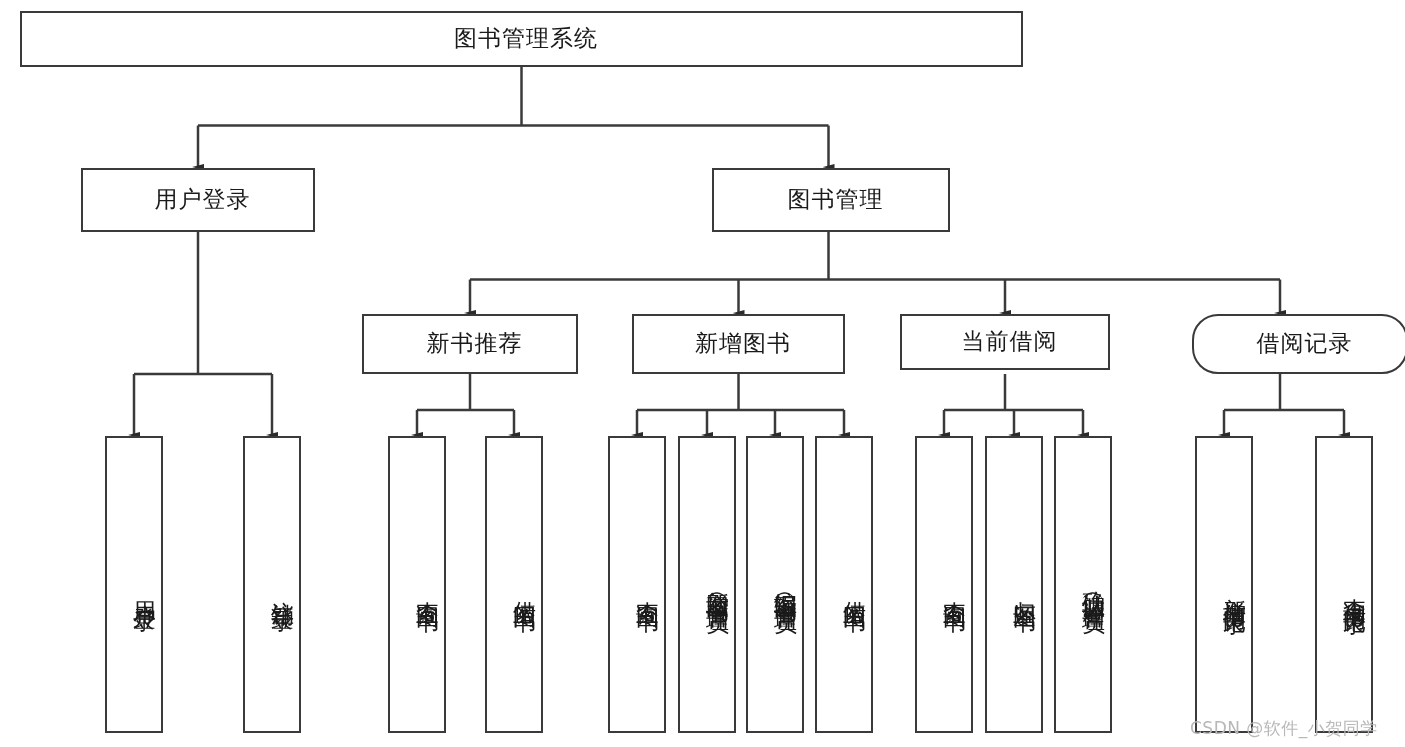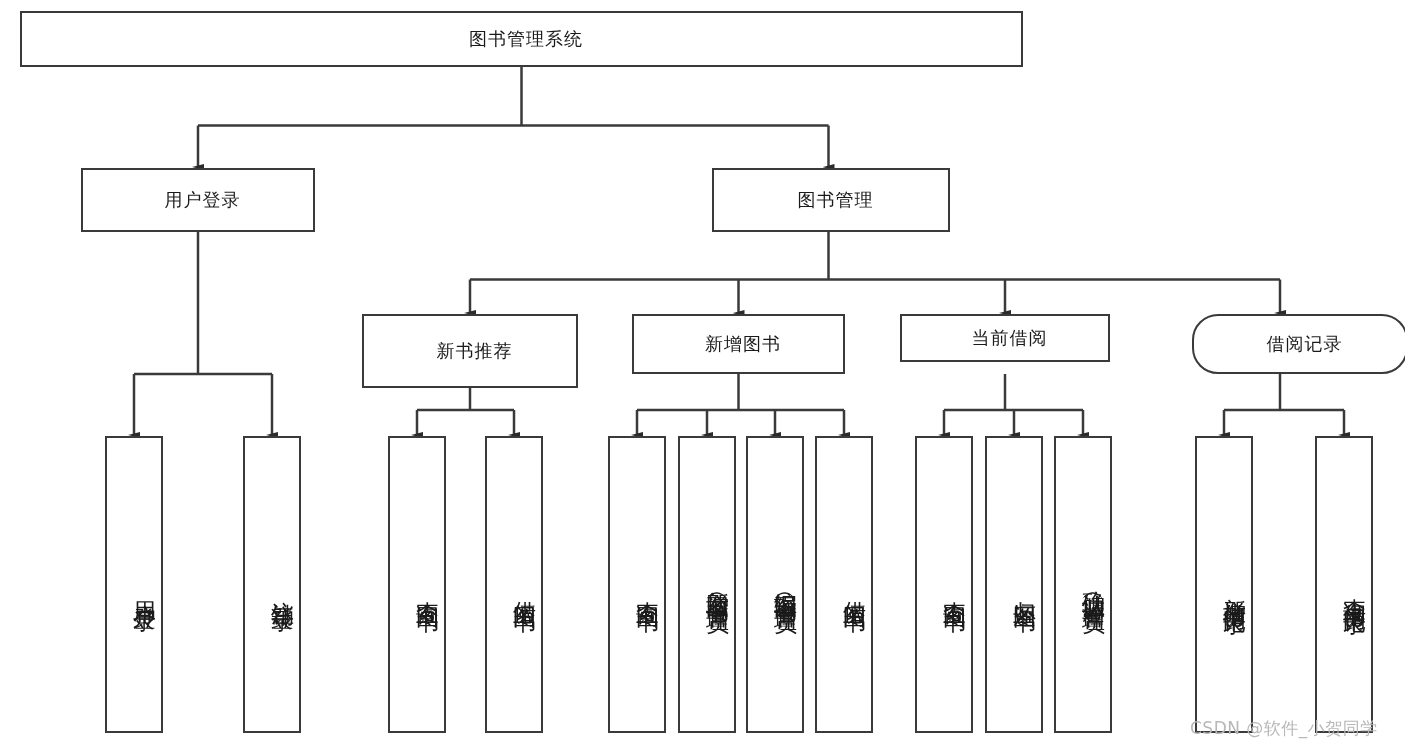--- a/index.html
+++ b/index.html
@@ -29,21 +29,21 @@
     position: absolute;
     box-sizing: border-box;
     border: 2.5px solid #3a3a3a;
     background: #ffffff;
     display: flex;
     align-items: center;
     justify-content: center;
     color: #1a1a1a;
   }
   .node.h {
-    font-size: 18px;
+    font-size: 23px;
     letter-spacing: 1px;
     line-height: 1.2;
     padding-left: 9px;
   }
   .node.v {
     writing-mode: vertical-rl;
     text-orientation: upright;
     font-size: 23px;
     letter-spacing: 3px;
     align-items: flex-start;
@@ -123,27 +123,27 @@
     <span class="node-label">图书管理系统</span>
   </div>
 
   <div class="node h" style="left: 81px; top: 168px; width: 234px; height: 64px;">
     <span class="node-label">用户登录</span>
   </div>
   <div class="node h" style="left: 712px; top: 168px; width: 238px; height: 64px;">
     <span class="node-label">图书管理</span>
   </div>
 
-  <div class="node h" style="left: 362px; top: 314px; width: 216px; height: 74px;">
+  <div class="node h" style="left: 362px; top: 314px; width: 216px; height: 60px;">
     <span class="node-label">新书推荐</span>
   </div>
   <div class="node h" style="left: 632px; top: 314px; width: 213px; height: 60px;">
     <span class="node-label">新增图书</span>
   </div>
-  <div class="node h" style="left: 900px; top: 314px; width: 210px; height: 48px;">
+  <div class="node h" style="left: 900px; top: 314px; width: 210px; height: 56px;">
     <span class="node-label">当前借阅</span>
   </div>
   <div class="node h" style="left: 1192px; top: 314px; width: 216px; height: 60px; border-radius: 26px;">
     <span class="node-label">借阅记录</span>
   </div>
 
   <div class="node v" style="left: 105px; top: 436px; width: 58px; height: 297px;">
     <span class="node-label">用户登录</span>
   </div>
   <div class="node v" style="left: 243px; top: 436px; width: 58px; height: 297px;">

